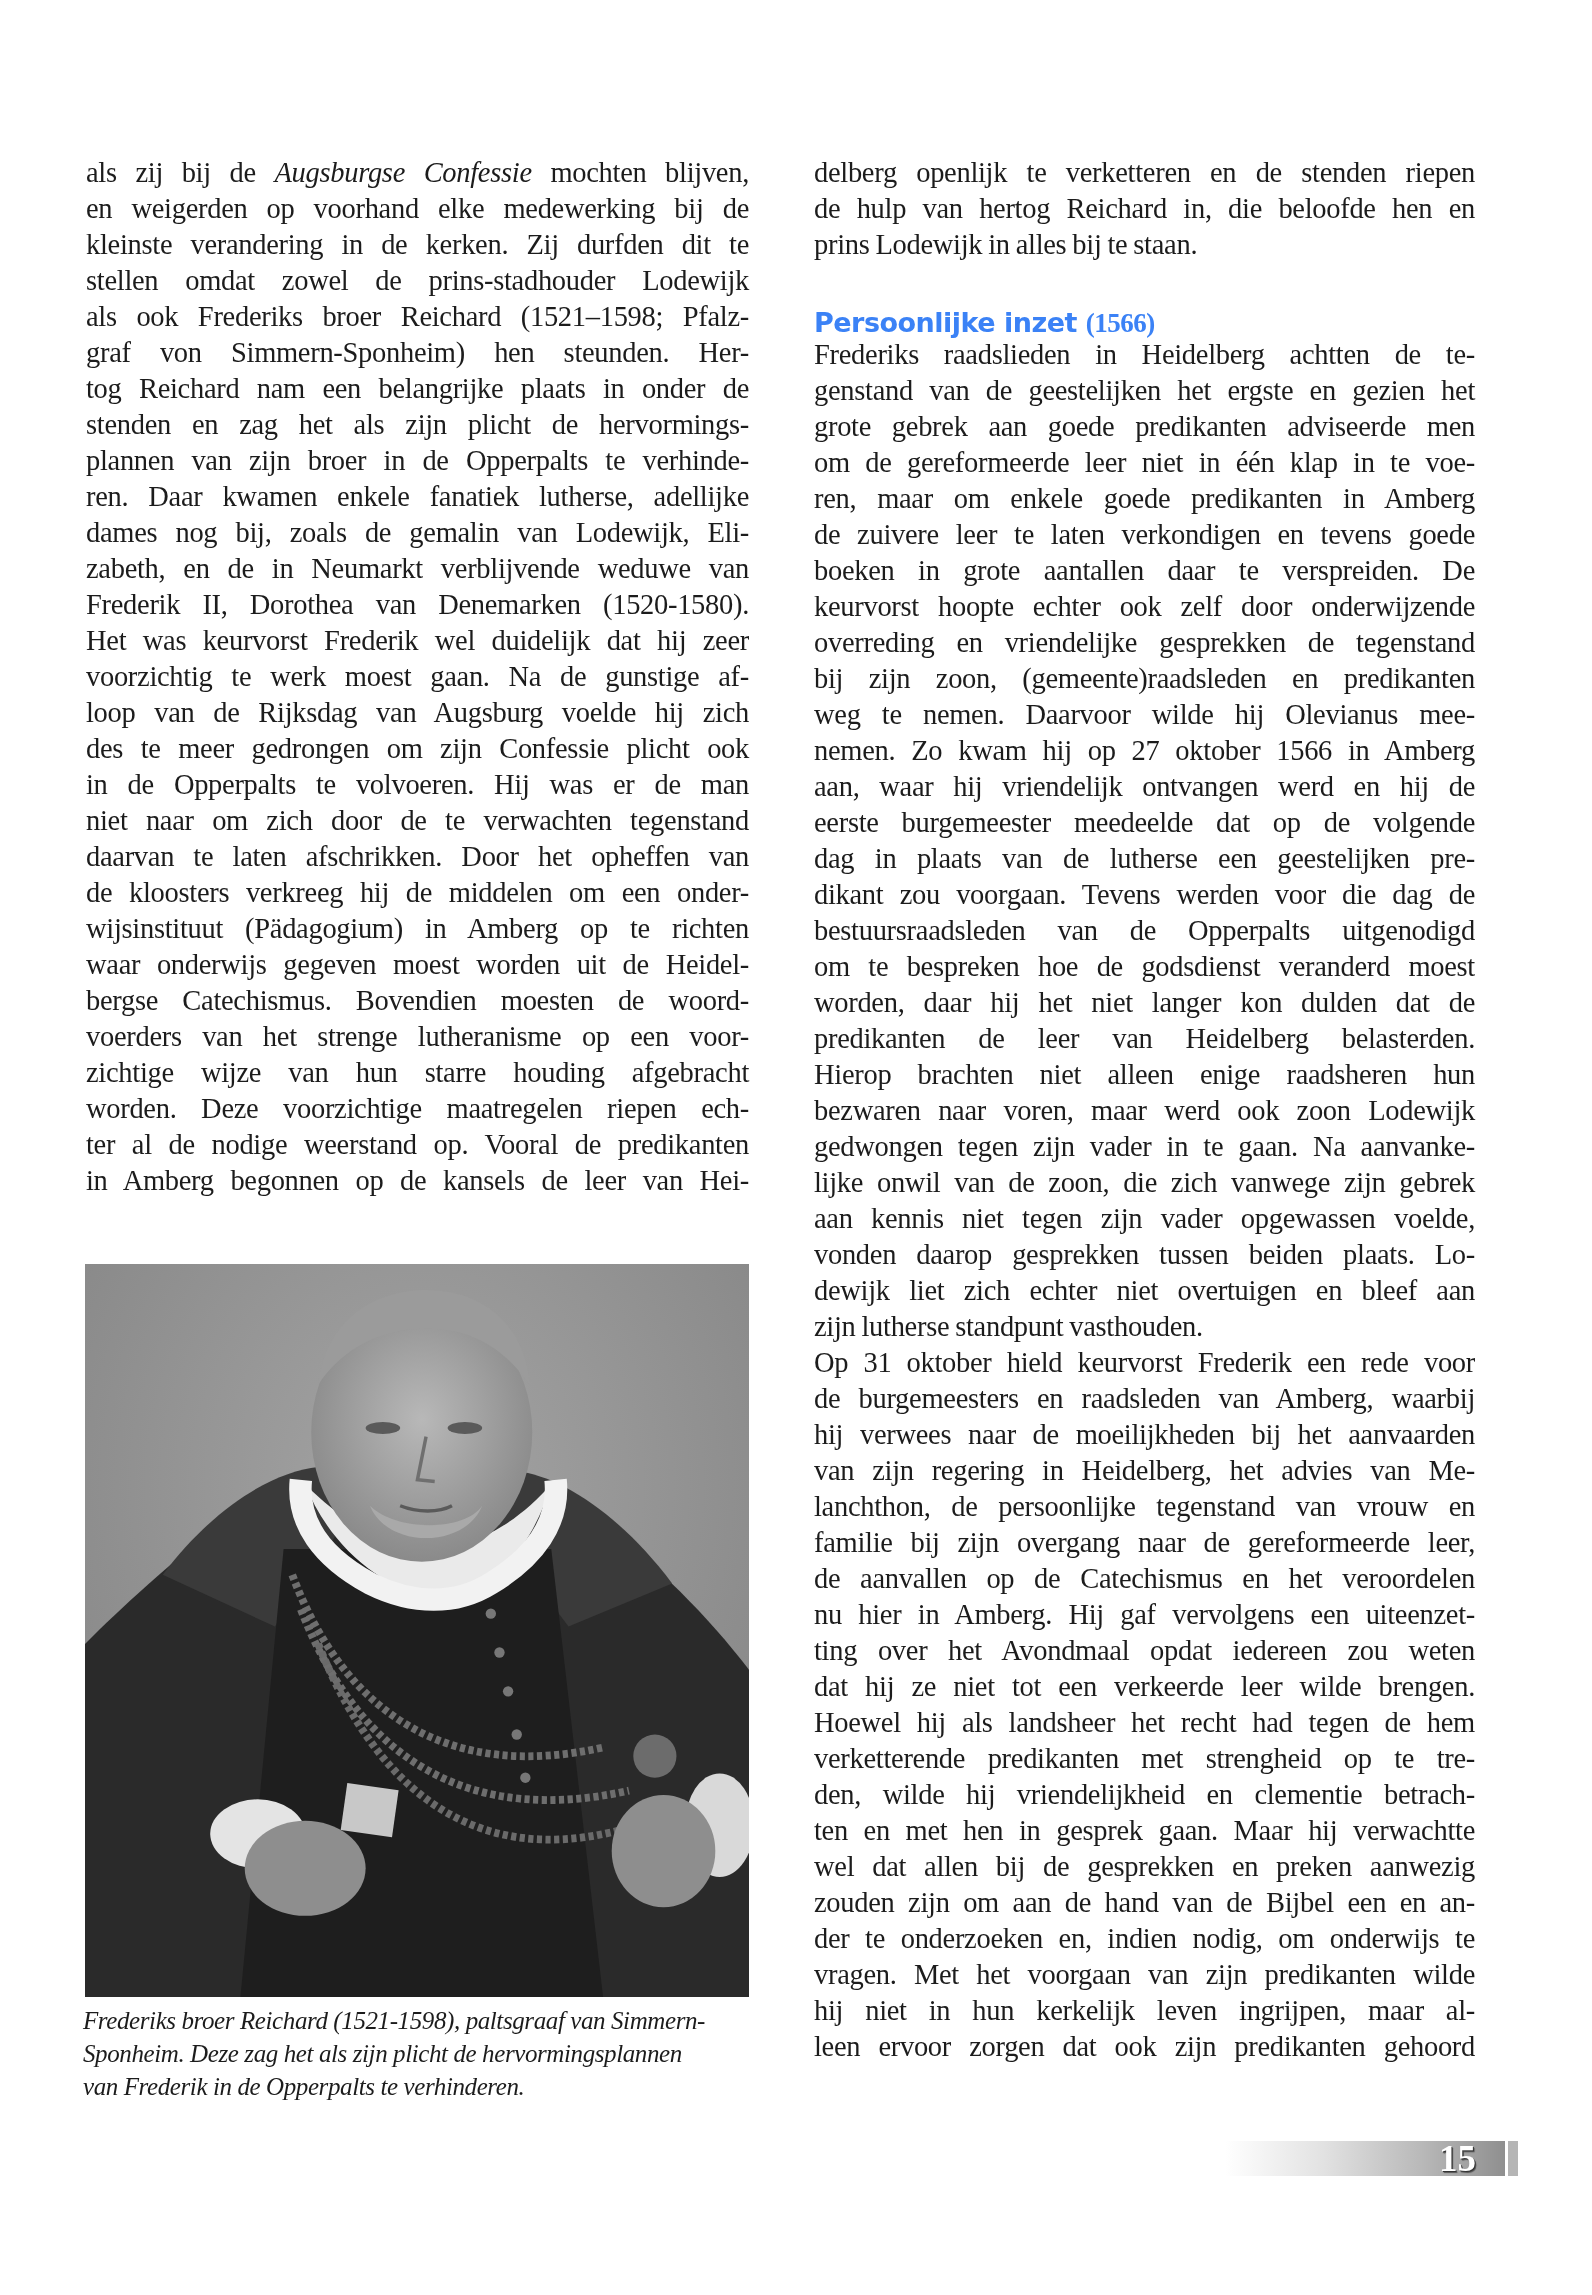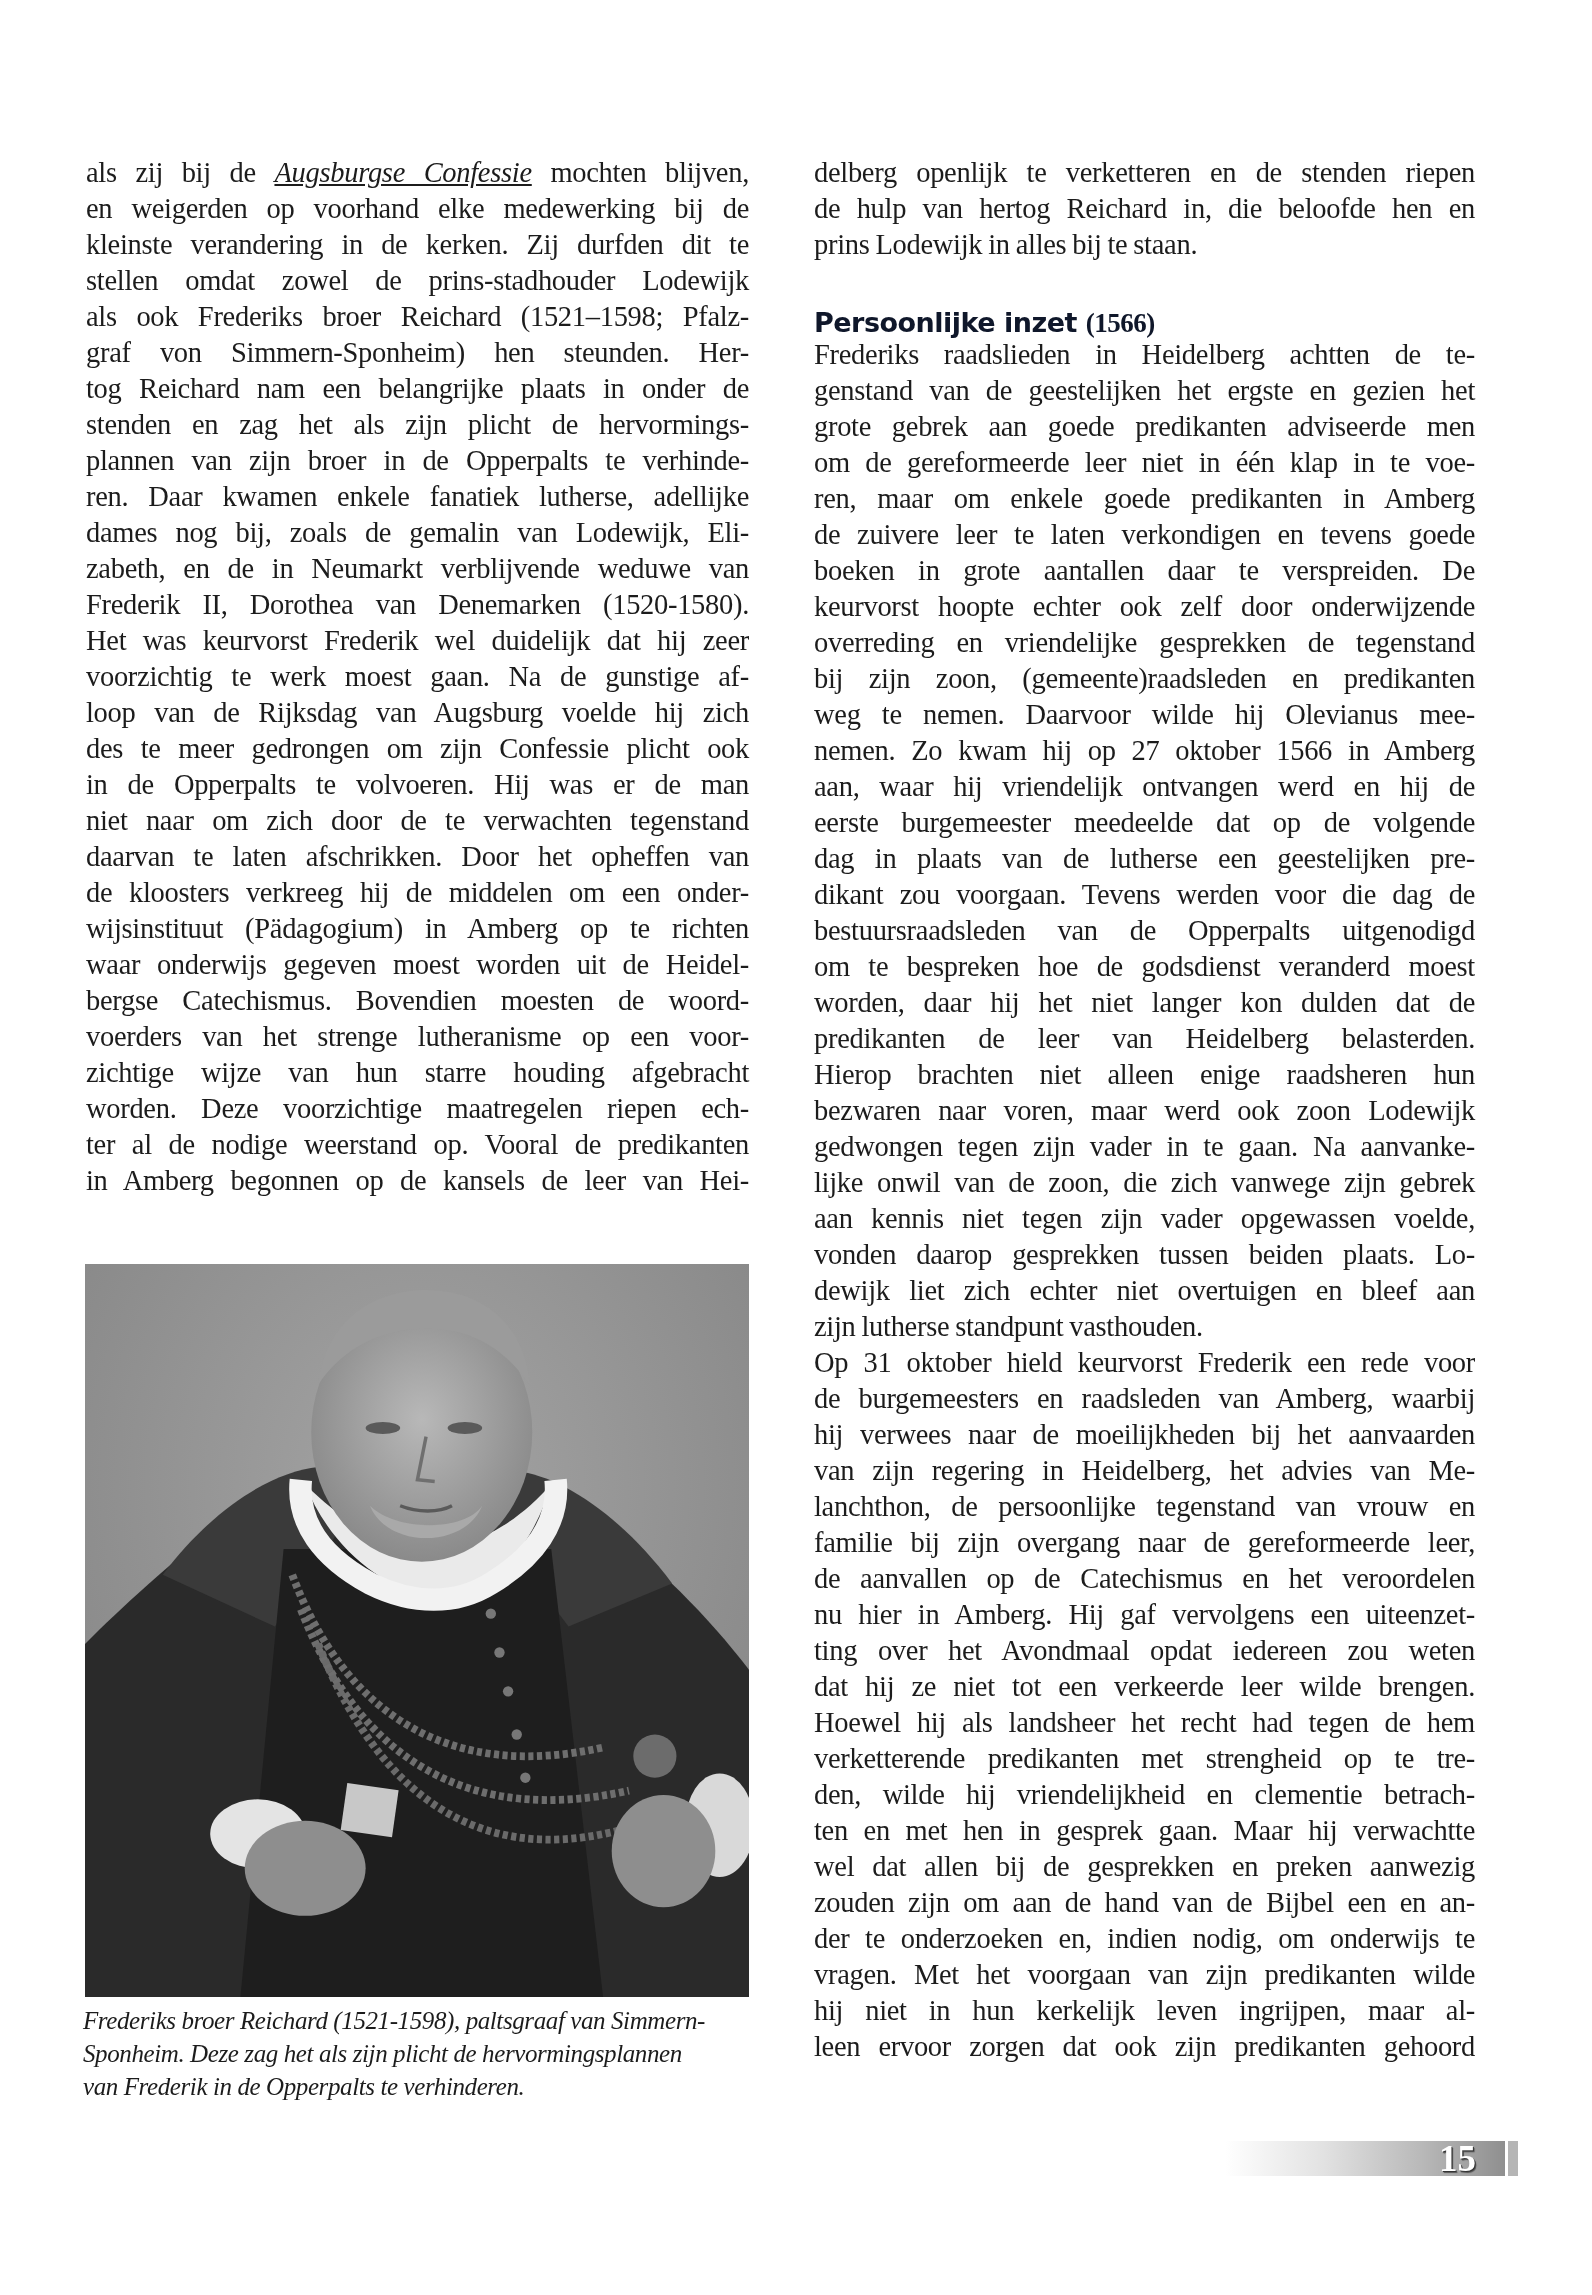--- a/index.html
+++ b/index.html
@@ -7,23 +7,23 @@
          font-family: "Liberation Serif", "DejaVu Serif", serif; color: #1c1c1c; }
   .col { position: absolute; top: 155px; }
   .col-left { left: 86px; width: 663px; }
   .col-right { left: 814px; width: 661px; }
   .line { display: block; height: 36px; line-height: 36px; font-size: 28.5px;
           white-space: nowrap; text-align: justify; text-align-last: justify;
           letter-spacing: -0.3px; word-spacing: -0.9px; }
   .line.last { text-align: right; text-align-last: left; }
   .gap { height: 38px; }
   .heading { display: block; height: 36px; line-height: 43px; font-size: 27px; font-weight: bold;
-             font-family: "DejaVu Sans", "Liberation Sans", sans-serif; color: #0f172a; letter-spacing: -0.5px; }
+             font-family: "DejaVu Sans", "Liberation Sans", sans-serif; color: #3b82f6; letter-spacing: -0.5px; }
   .heading .yr { font-family: "Liberation Serif", serif; font-weight: bold; }
-  em { font-style: italic; text-decoration: underline; }
+  em { font-style: italic; }
 
   .figure { position: absolute; left: 85px; top: 1264px; width: 664px; height: 733px; overflow: hidden; background: #8f8f8f; }
   .figure svg { display: block; width: 100%; height: 100%; }
   .caption { position: absolute; left: 83px; top: 2004px; width: 670px; text-align: left;
              font-style: italic; font-size: 25px; line-height: 33px; color: #1c1c1c; letter-spacing: -0.4px; }
   .caption span { display: block; white-space: nowrap; }
 
   .page-bar { position: absolute; left: 1225px; top: 2141px; width: 280px; height: 35px;
               background: linear-gradient(to right, #ffffff 0%, #e2e2e2 35%, #b9b9b9 70%, #8f8f8f 100%); }
   .page-num { position: absolute; right: 29px; top: 0; height: 35px; line-height: 36px; font-size: 37px; font-weight: bold;

